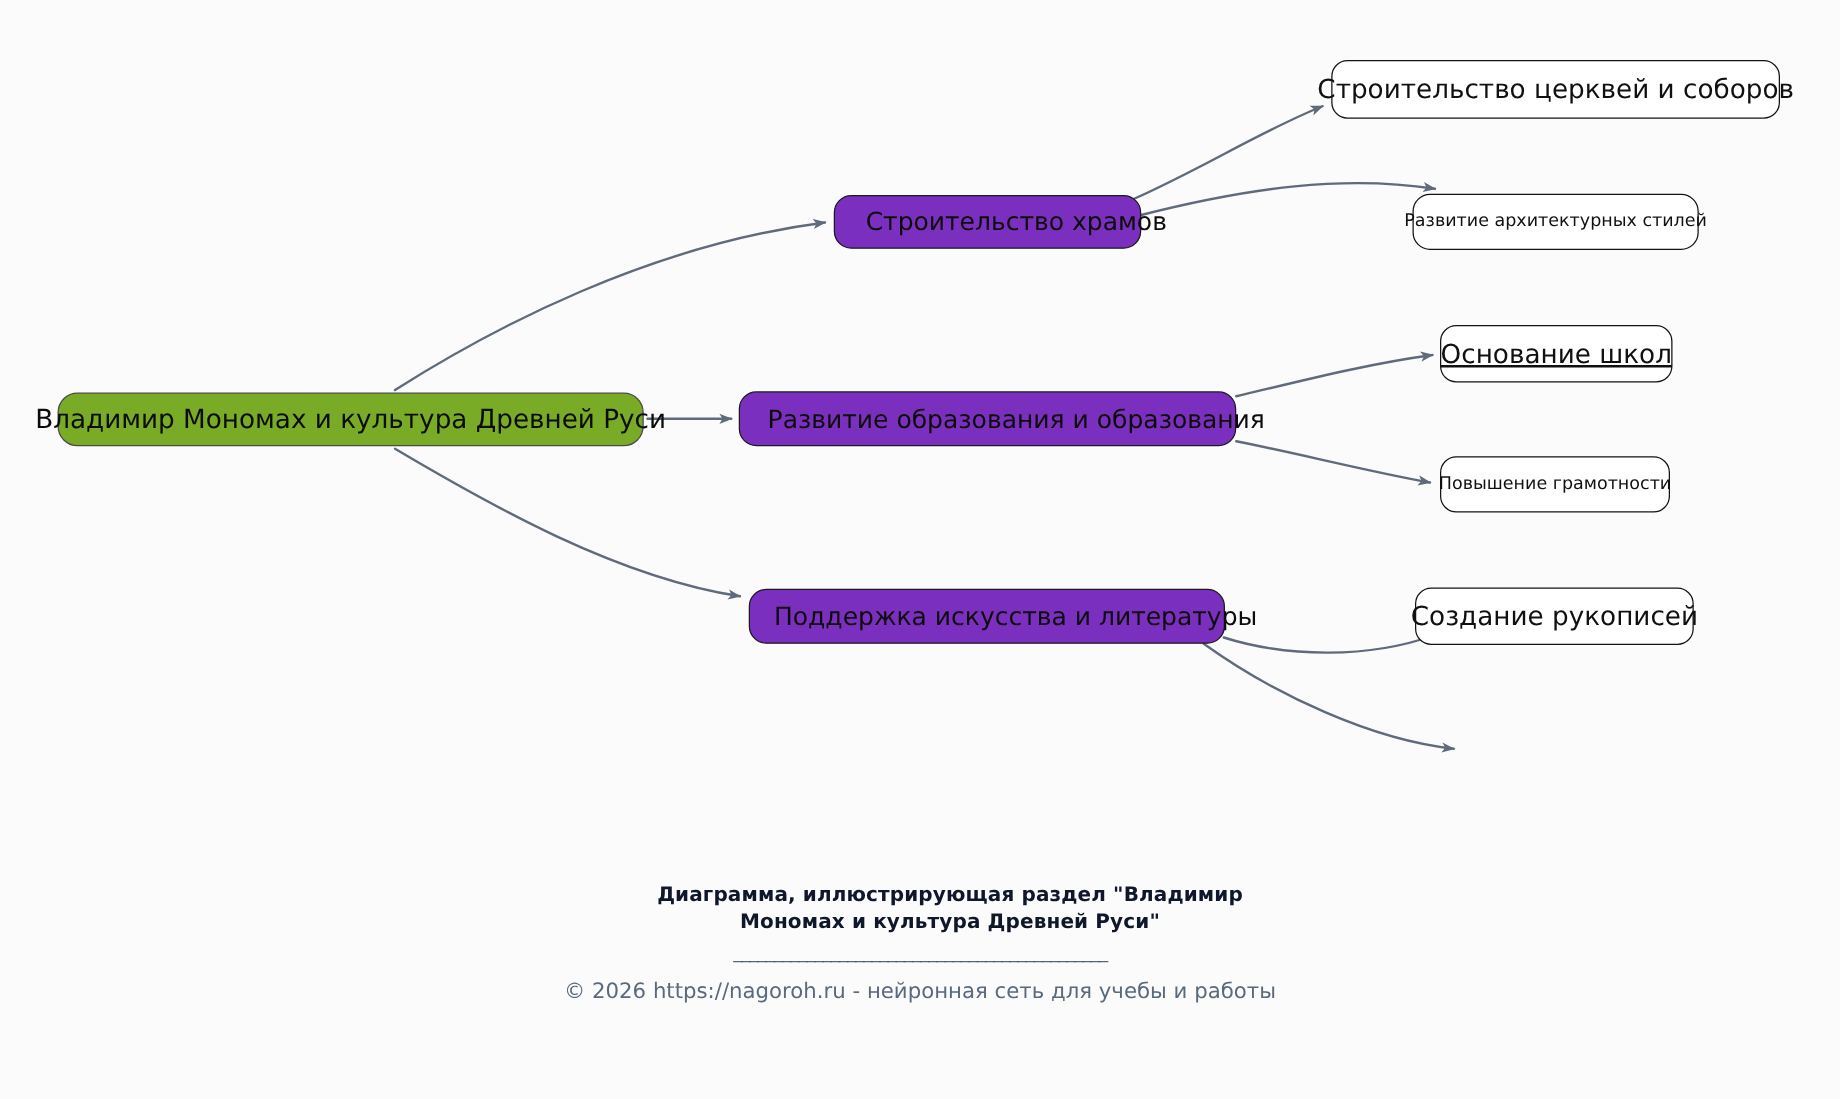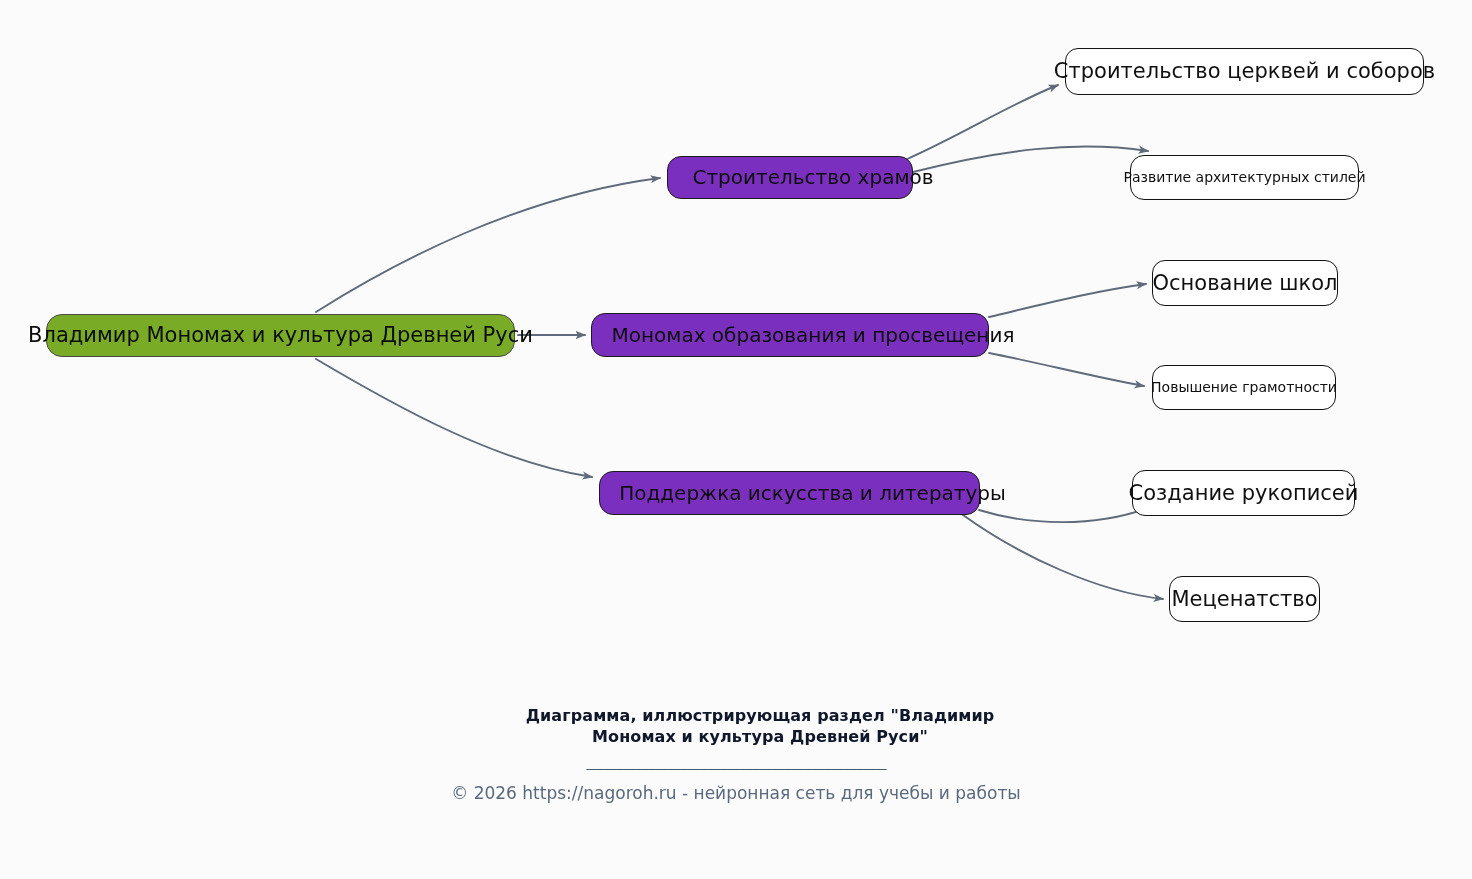--- a/index.html
+++ b/index.html
@@ -147,50 +147,47 @@
 
   <div class="node node-root" style="left:46px; top:314px; width:469px; height:43px;">
     <span>Владимир Мономах и культура Древней Руси</span>
   </div>
 
   <div class="node node-branch" style="left:667px; top:156px; width:246px; height:43px;">
     <span>Строительство храмов</span>
   </div>
 
   <div class="node node-branch" style="left:591px; top:313px; width:398px; height:44px;">
-    <span>Мономах образования и просвещения</span>
+    <span>Развитие образования и образования</span>
   </div>
 
   <div class="node node-branch" style="left:599px; top:471px; width:381px; height:44px;">
     <span>Поддержка искусства и литературы</span>
   </div>
 
   <div class="node node-leaf leaf-lg" style="left:1065px; top:48px; width:359px; height:47px;">
     <span>Строительство церквей и соборов</span>
   </div>
 
   <div class="node node-leaf leaf-sm" style="left:1130px; top:155px; width:229px; height:45px;border-radius:14px;">
     <span>Развитие архитектурных стилей</span>
   </div>
 
-  <div class="node node-leaf leaf-lg" style="left:1152px; top:260px; width:186px; height:46px;">
+  <div class="node node-leaf leaf-lg" style="left:1152px; top:260px; width:186px; height:46px;text-decoration:underline;">
     <span>Основание школ</span>
   </div>
 
   <div class="node node-leaf leaf-sm" style="left:1152px; top:365px; width:184px; height:45px;">
     <span>Повышение грамотности</span>
   </div>
 
   <div class="node node-leaf leaf-lg" style="left:1132px; top:470px; width:223px; height:46px;">
     <span>Создание рукописей</span>
   </div>
 
-  <div class="node node-leaf leaf-lg" style="left:1169px; top:576px; width:151px; height:46px;">
-    <span>Меценатство</span>
-  </div>
 
   <div class="caption">
     <span>Диаграмма, иллюстрирующая раздел "Владимир</span>
     <span class="caption-line2">Мономах и культура Древней Руси"</span>
   </div>
 
   <div class="divider">
     <span>______________________________________________</span>
   </div>
 

